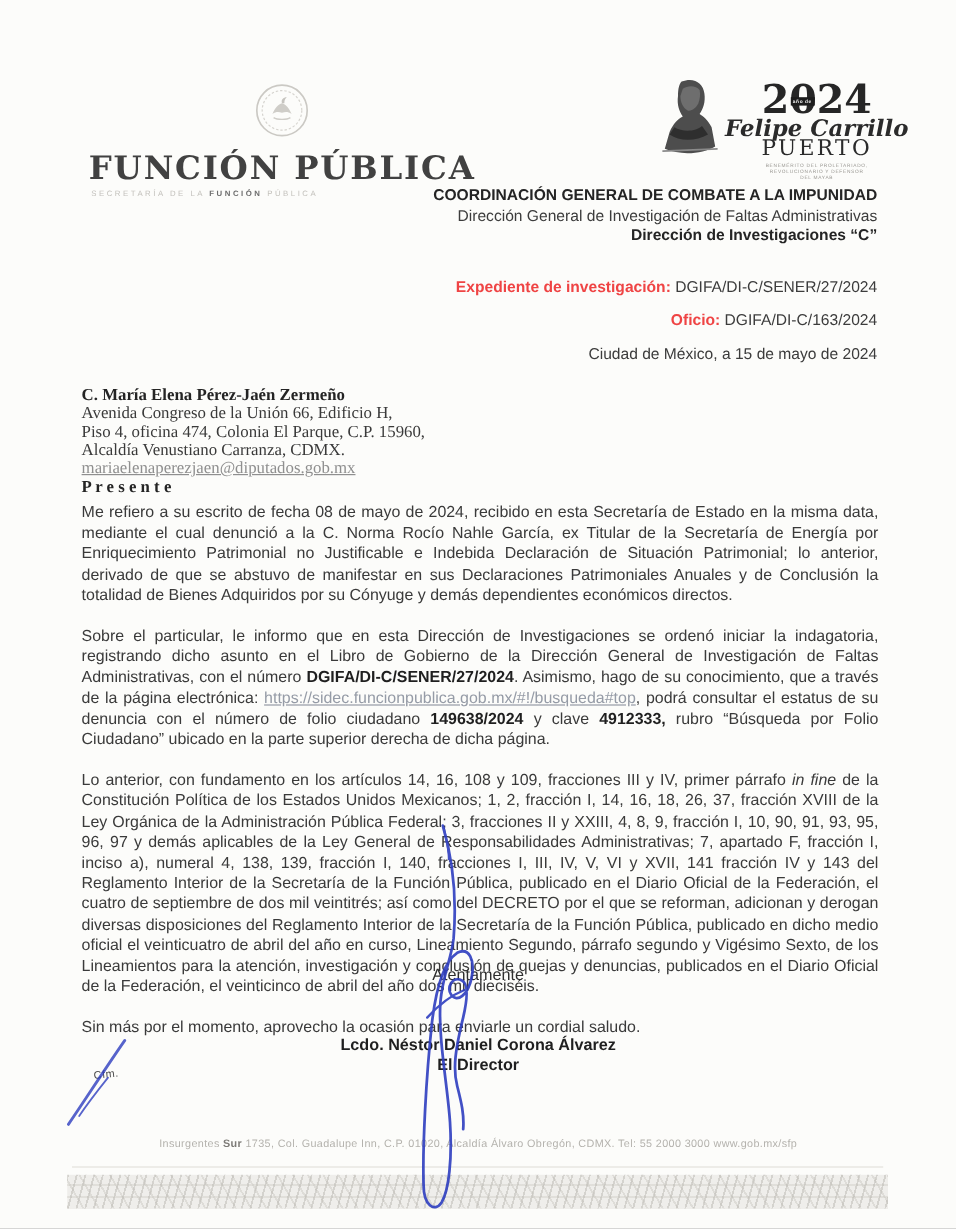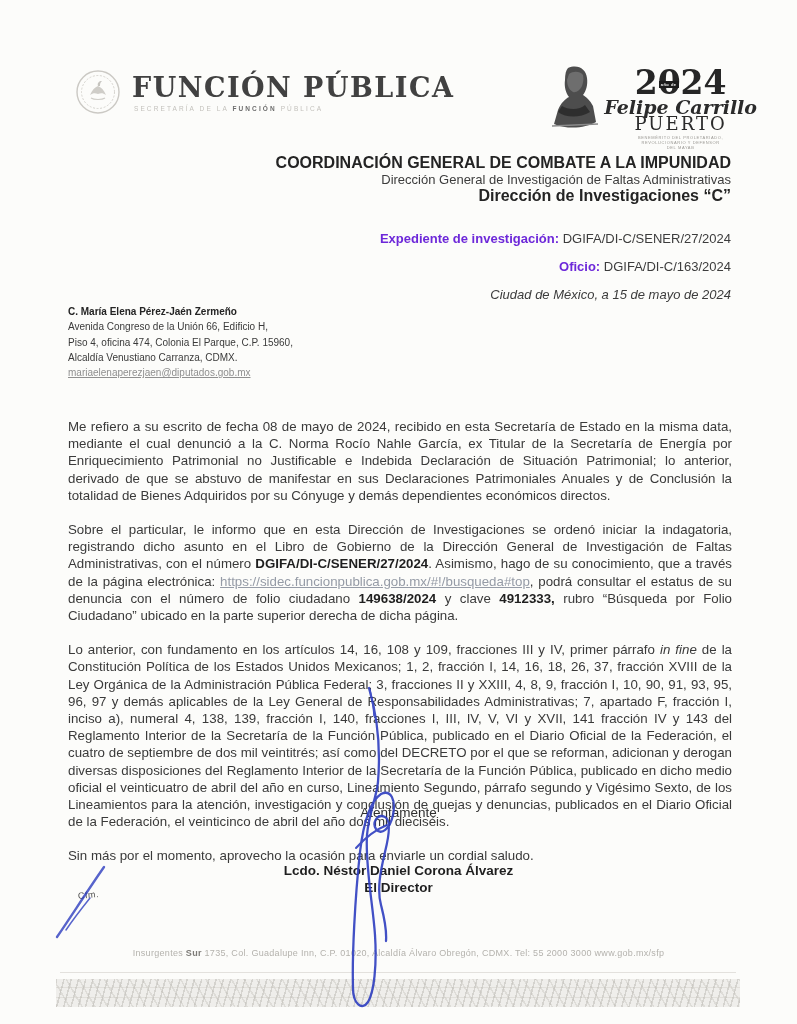--- a/index.html
+++ b/index.html
@@ -3,48 +3,48 @@
 <meta charset="utf-8">
 <title>Oficio</title>
 <style>
   html,body{margin:0;padding:0;background:#9a9a9a;}
   .page{
     position:relative;width:797px;height:1024px;margin:0 auto;
     background:#fcfcfa;overflow:hidden;
     font-family:"Liberation Sans", sans-serif;color:#3a3a3a;
   }
   
-  .brand-left{position:absolute;top:68px;left:74px;display:flex;align-items:center;gap:10px;}
+  .brand-left{position:absolute;top:68px;left:74px;display:flex;align-items:center;gap:10px;flex-direction:column;}
   .seal{width:48px;height:48px;flex:0 0 auto;}
   .wordmark-box{display:flex;flex-direction:column;}
   .wordmark{font-family:"DejaVu Serif","Liberation Serif",serif;font-weight:bold;
     font-size:27px;letter-spacing:1.5px;color:#414141;line-height:30px;}
   .tagline{font-size:6.5px;letter-spacing:2.1px;color:#c3c1bc;margin-top:2px;margin-left:2px;}
   .tagline b{color:#6d6d6d;}
   .brand-right{position:absolute;top:60px;right:40px;display:flex;align-items:flex-start;}
   .portrait{width:72px;height:80px;margin-right:-6px;}
   .badge{display:flex;flex-direction:column;align-items:center;margin-top:8px;}
   .badge-year{position:relative;font-family:"DejaVu Serif","Liberation Serif",serif;
     font-weight:bold;font-size:33px;line-height:30px;color:#262626;letter-spacing:0;}
   .badge-ano{position:absolute;left:24px;top:13px;background:#1c1c1c;color:#f5f5f5;
     font-size:4px;line-height:5px;padding:1px 2px;letter-spacing:.5px;font-family:"Liberation Sans",sans-serif;}
   .badge-script{font-family:"DejaVu Serif","Liberation Serif",serif;font-style:italic;
     font-weight:bold;font-size:19px;color:#2b2b2b;line-height:16px;margin-top:1px;}
   .badge-caps{font-family:"DejaVu Serif","Liberation Serif",serif;font-weight:normal;
     font-size:18px;letter-spacing:2px;color:#2b2b2b;line-height:18px;}
   .badge-caption{font-size:4px;line-height:5px;color:#9a9893;letter-spacing:.6px;text-align:center;margin-top:2px;}
   
   .letterhead{position:absolute;top:155px;right:66px;text-align:right;line-height:16.5px;font-size:13px;color:#3c3c3c;}
-  .letterhead .lh-bold{font-weight:bold;color:#242424;font-size:16px;}
+  .letterhead .lh-bold{font-weight:bold;color:#242424;font-size:13px;}
   .meta{position:absolute;top:231px;right:66px;text-align:right;font-size:13px;color:#3c3c3c;}
   .meta .row{margin-bottom:13px;}
-  .meta .lbl{font-weight:bold;color:#6d28d9;}
-  .meta .dateline{margin-top:0;font-style:italic;}
+  .meta .lbl{font-weight:bold;color:#ef4444;}
+  .meta .dateline{margin-top:0;}
   
-  .recipient{position:absolute;left:68px;top:304px;font-size:10px;line-height:15.3px;color:#3a3a3a;}
+  .recipient{position:absolute;left:68px;top:322px;font-size:14px;line-height:15.3px;color:#3a3a3a;font-family:Liberation Serif, serif;}
   .recipient .name{font-weight:bold;color:#242424;}
   .recipient .email{color:#8f8f8f;text-decoration:underline;}
   .recipient .salutation{font-weight:bold;color:#242424;margin-top:1px;}
   
   .bodytext{position:absolute;left:68px;top:418px;width:664px;font-size:13.3px;line-height:17.2px;text-align:justify;color:#3a3a3a;}
   .bodytext p{margin:0 0 17px 0;}
   .bodytext .closing{text-align:left;}
   .b{font-weight:bold;color:#1f1f1f;}
   .i{font-style:italic;}
   .lnk{color:#959ba6;text-decoration:underline;}
@@ -123,20 +123,21 @@
     </div>
     <div class="dateline">Ciudad de México, a 15 de mayo de 2024</div>
   </div>
 
   <div class="recipient">
     <div class="name">C. María Elena Pérez-Jaén Zermeño</div>
     <div>Avenida Congreso de la Unión 66, Edificio H,</div>
     <div>Piso 4, oficina 474, Colonia El Parque, C.P. 15960,</div>
     <div>Alcaldía Venustiano Carranza, CDMX.</div>
     <div><span class="email">mariaelenaperezjaen@diputados.gob.mx</span></div>
+    <div class="salutation">P r e s e n t e</div>
   </div>
 
   <div class="bodytext">
     <p><span>Me refiero a su escrito de fecha 08 de mayo de 2024, recibido en esta Secretaría de Estado en la misma data, mediante el cual denunció a la C. Norma Rocío Nahle García, ex Titular de la Secretaría de Energía por Enriquecimiento Patrimonial no Justificable e Indebida Declaración de Situación Patrimonial; lo anterior, derivado de que se abstuvo de manifestar en sus Declaraciones Patrimoniales Anuales y de Conclusión la totalidad de Bienes Adquiridos por su Cónyuge y demás dependientes económicos directos.</span></p>
     <p><span>Sobre el particular, le informo que en esta Dirección de Investigaciones se ordenó iniciar la indagatoria, registrando dicho asunto en el Libro de Gobierno de la Dirección General de Investigación de Faltas Administrativas, con el número </span><span class="b">DGIFA/DI-C/SENER/27/2024</span><span>. Asimismo, hago de su conocimiento, que a través de la página electrónica: </span><span class="lnk">https://sidec.funcionpublica.gob.mx/#!/busqueda#top</span><span>, podrá consultar el estatus de su denuncia con el número de folio ciudadano </span><span class="b">149638/2024</span><span> y clave </span><span class="b">4912333,</span><span> rubro “Búsqueda por Folio Ciudadano” ubicado en la parte superior derecha de dicha página.</span></p>
     <p><span>Lo anterior, con fundamento en los artículos 14, 16, 108 y 109, fracciones III y IV, primer párrafo </span><span class="i">in fine</span><span> de la Constitución Política de los Estados Unidos Mexicanos; 1, 2, fracción I, 14, 16, 18, 26, 37, fracción XVIII de la Ley Orgánica de la Administración Pública Federal; 3, fracciones II y XXIII, 4, 8, 9, fracción I, 10, 90, 91, 93, 95, 96, 97 y demás aplicables de la Ley General de Responsabilidades Administrativas; 7, apartado F, fracción I, inciso a), numeral 4, 138, 139, fracción I, 140, fracciones I, III, IV, V, VI y XVII, 141  fracción IV y 143 del Reglamento Interior de la Secretaría de la Función Pública, publicado en el Diario Oficial de la Federación, el cuatro de septiembre de dos mil veintitrés; así como del DECRETO por el que se reforman, adicionan y derogan diversas disposiciones del Reglamento Interior de la Secretaría de la Función Pública, publicado en dicho medio oficial el veinticuatro de abril del año en curso, Lineamiento Segundo, párrafo segundo y Vigésimo Sexto, de los Lineamientos para la atención, investigación y conclusión de quejas y denuncias, publicados en el Diario Oficial de la Federación, el veinticinco de abril del año dos mil dieciséis.</span></p>
     <p class="closing">Sin más por el momento, aprovecho la ocasión para enviarle un cordial saludo.</p>
   </div>
 
   <div class="sigblock">

